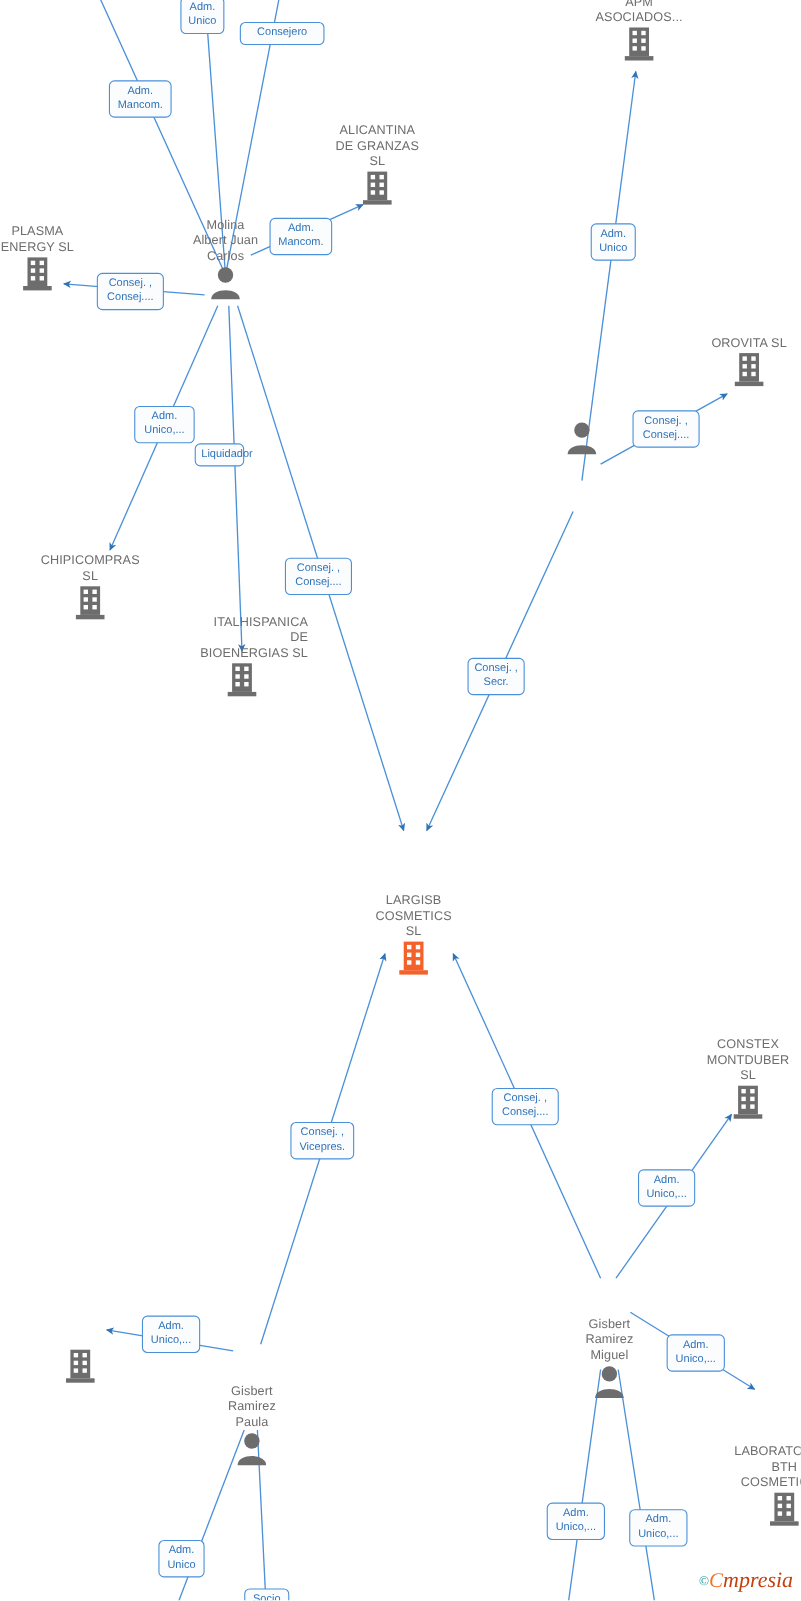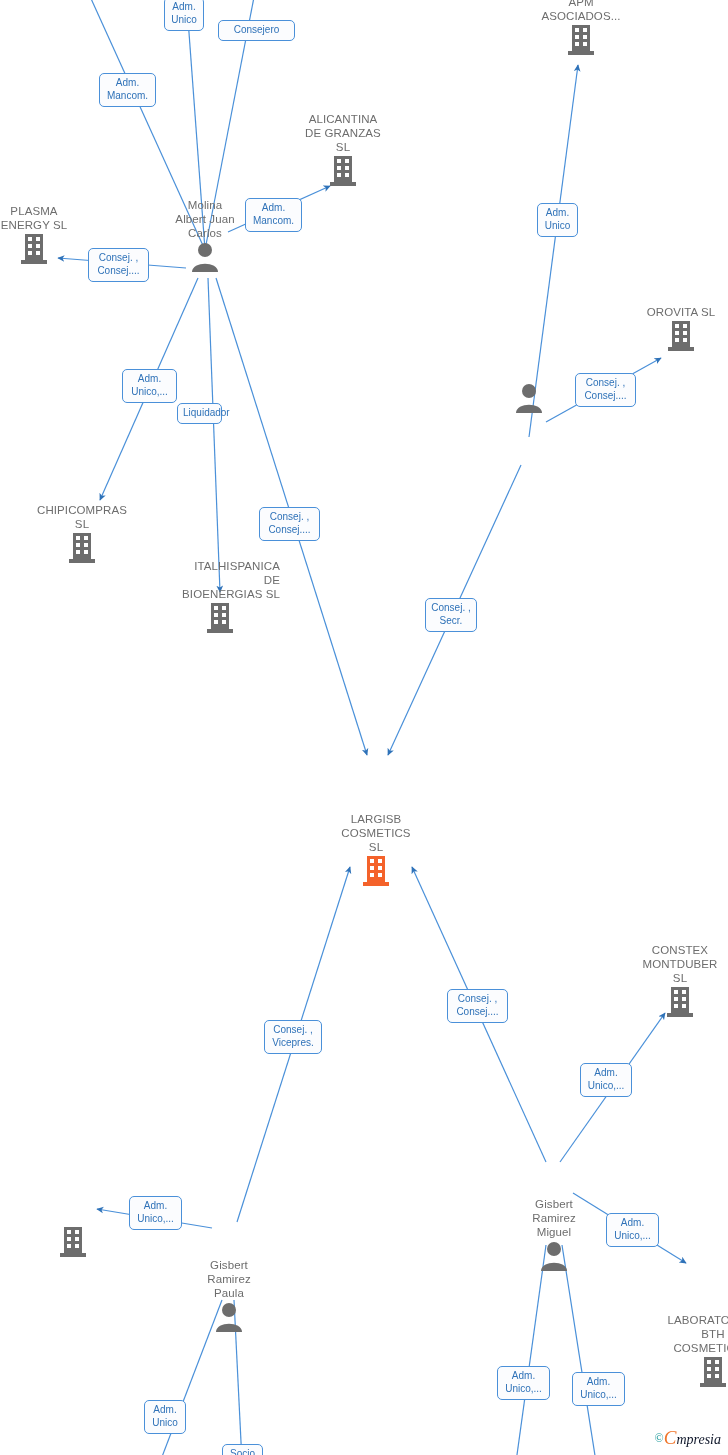--- a/index.html
+++ b/index.html
@@ -64,21 +64,21 @@
   #watermark {
     position: absolute;
     right: 7px;
     bottom: 6px;
     font-size: 15px;
     font-family: "Liberation Serif", serif;
     white-space: nowrap;
   }
   #watermark .cmark { color: #1f9b9b; font-size: 12px; vertical-align: 2px; }
   #watermark .e { color: #f0762b; font-style: italic; font-size: 19px; }
-  #watermark .rest { color: #0f172a; font-style: italic; font-size: 14px; }
+  #watermark .rest { color: #c2410c; font-style: italic; font-size: 20px; }
 </style>
 </head>
 <body>
 
 <div id="graph">
 
   <svg id="edges" viewBox="0 0 728 1455">
     <defs>
       <marker id="arrow" markerWidth="7" markerHeight="7" refX="5.4" refY="3" orient="auto" markerUnits="strokeWidth">
         <path d="M0,0.2 L6,3 L0,5.8 L1.6,3 Z" fill="#2f72b8"></path>

